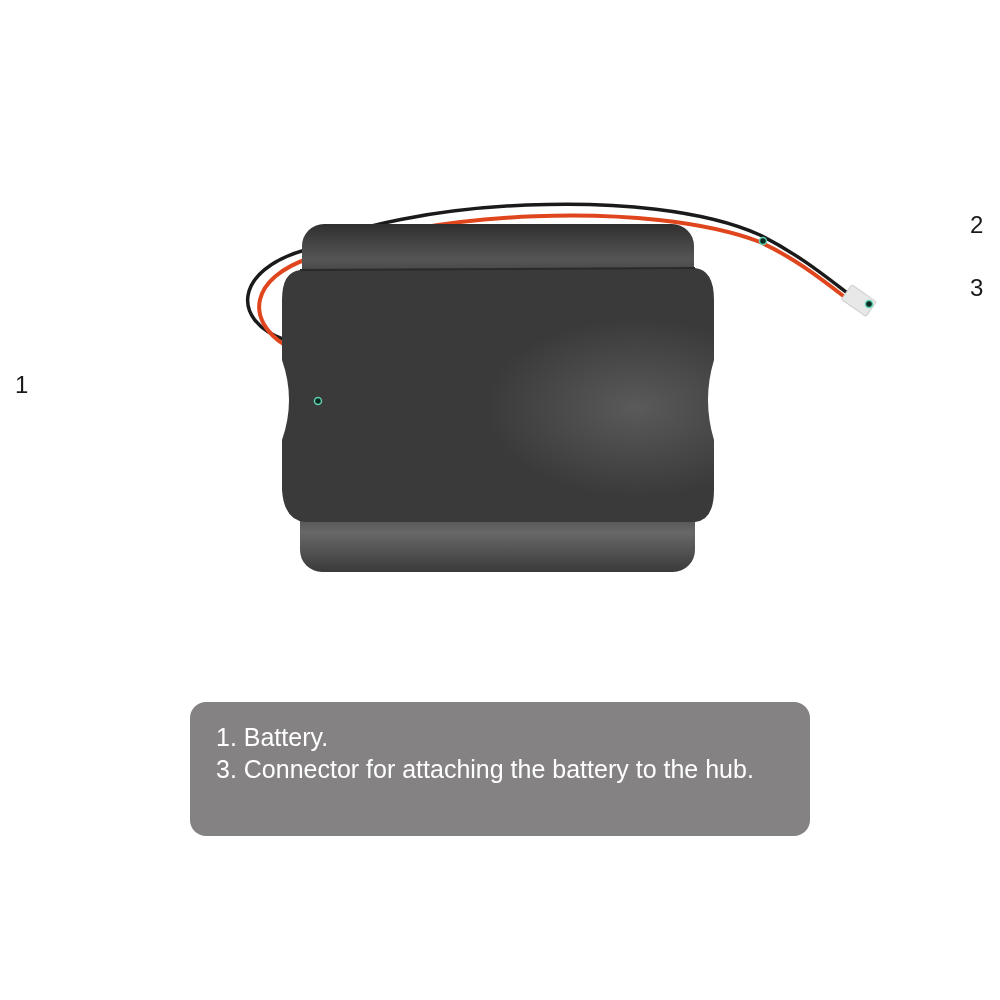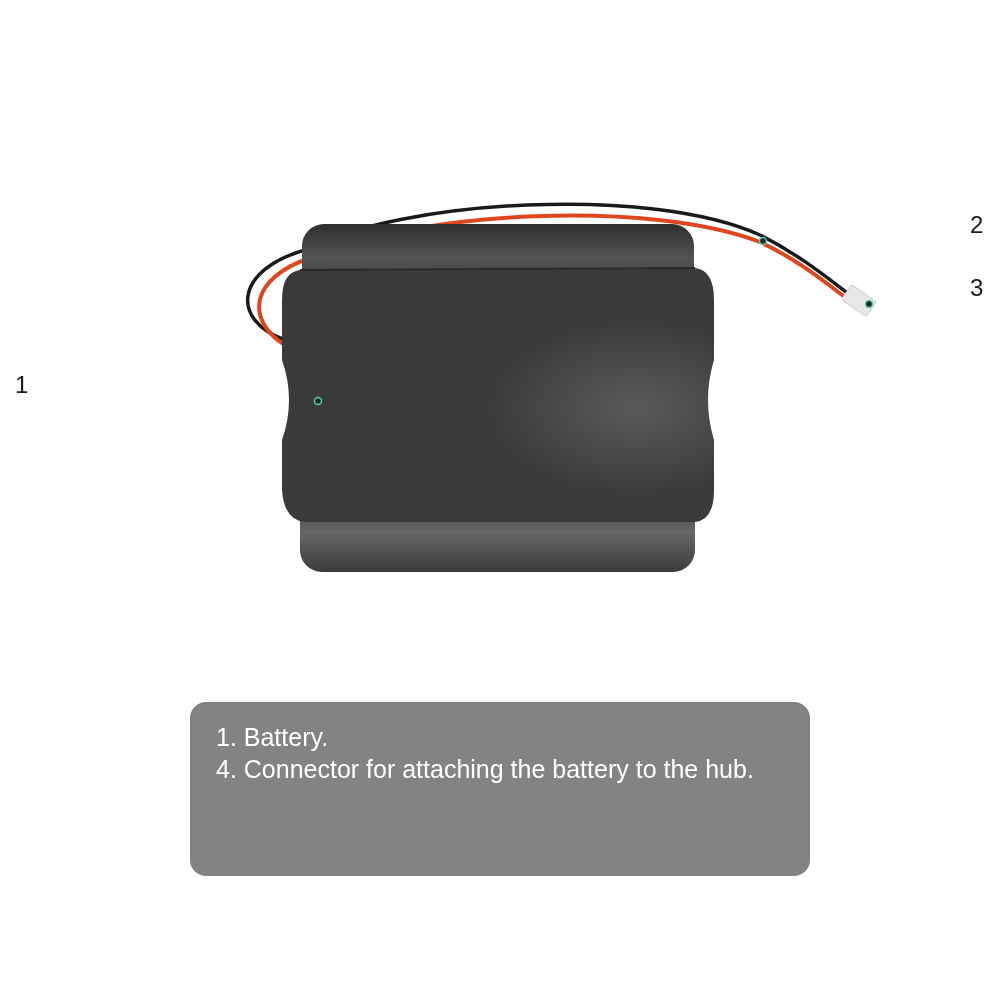--- a/index.html
+++ b/index.html
@@ -1,19 +1,19 @@
 <!DOCTYPE html>
 <html><head>
 <meta charset="utf-8">
 <style>
   html, body { margin:0; padding:0; background:#ffffff; }
   body { width:1000px; height:1000px; position:relative; overflow:hidden; font-family:"Liberation Sans", sans-serif; }
   #illustration { position:absolute; left:0; top:0; width:1000px; height:1000px; }
   .callout-num { position:absolute; font-size:24px; color:#1a1a1a; font-family:"Liberation Sans", sans-serif; line-height:1; }
-  .legend-box { position:absolute; left:190px; top:702px; width:620px; height:174px; background:#858283; border-radius:16px; box-sizing:border-box; padding:20px 26px; }
+  .legend-box { position:absolute; left:190px; top:702px; width:620px; height:134px; background:#858283; border-radius:16px; box-sizing:border-box; padding:20px 26px; }
   .legend-item { color:#ffffff; font-size:25px; line-height:31.5px; font-family:"Liberation Sans", sans-serif; white-space:nowrap; }
 </style>
 </head>
 <body>
 
 <svg id="illustration" viewBox="0 0 1000 1000" xmlns="http://www.w3.org/2000/svg">
   <defs>
     <linearGradient id="cellTop" x1="0" y1="0" x2="0" y2="1">
       <stop offset="0" stop-color="#2f2f2f"></stop>
       <stop offset="0.5" stop-color="#555555"></stop>
@@ -69,14 +69,14 @@
     <circle cx="869" cy="304" r="3.5" fill="#0b2a22" stroke="#5fd1b0" stroke-width="1.5"></circle>
   </g>
 </svg>
 
 <div class="callout-num" style="left:15px; top:373px;">1</div>
 <div class="callout-num" style="left:970px; top:213px;">2</div>
 <div class="callout-num" style="left:970px; top:276px;">3</div>
 
 <div class="legend-box">
   <div class="legend-item">1. Battery.</div>
-  <div class="legend-item">4. Connector for attaching the battery to the hub.</div>
+  <div class="legend-item">3. Connector for attaching the battery to the hub.</div>
 </div>
 
 </body></html>

